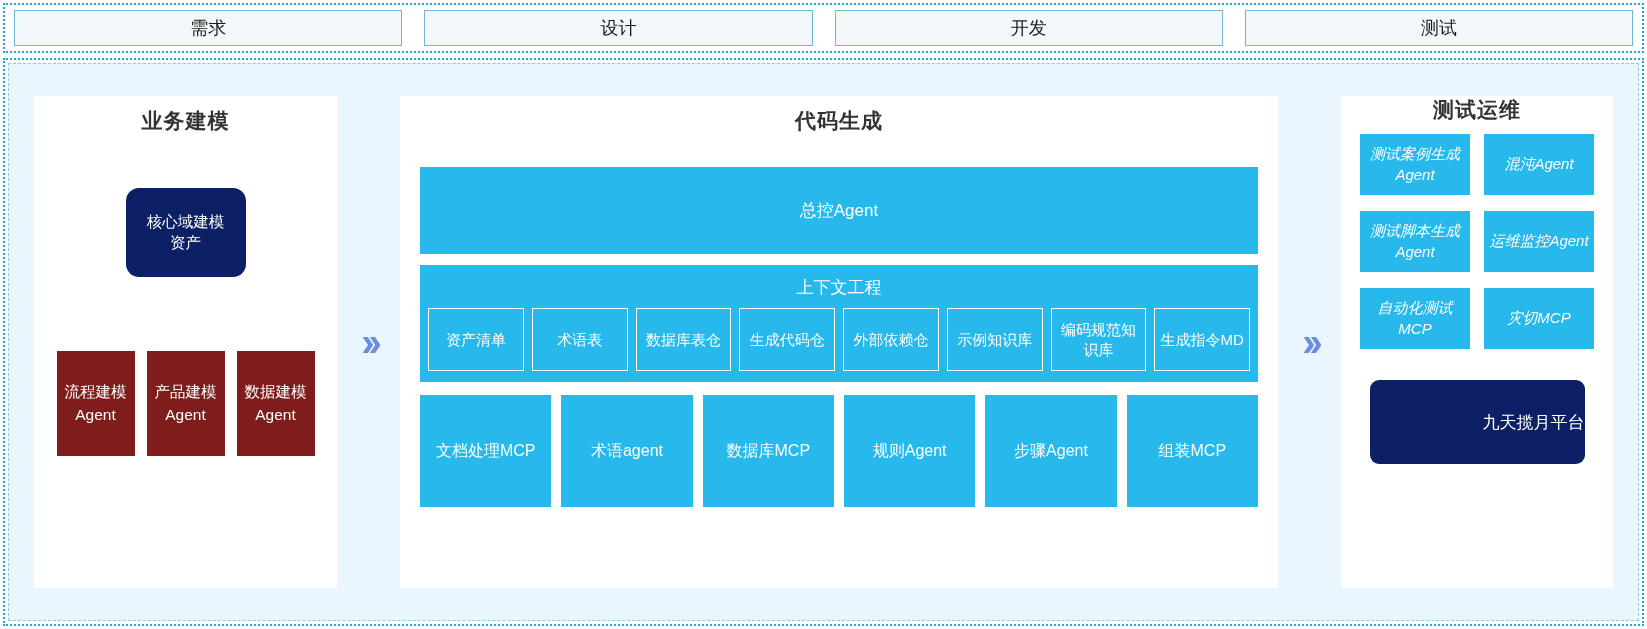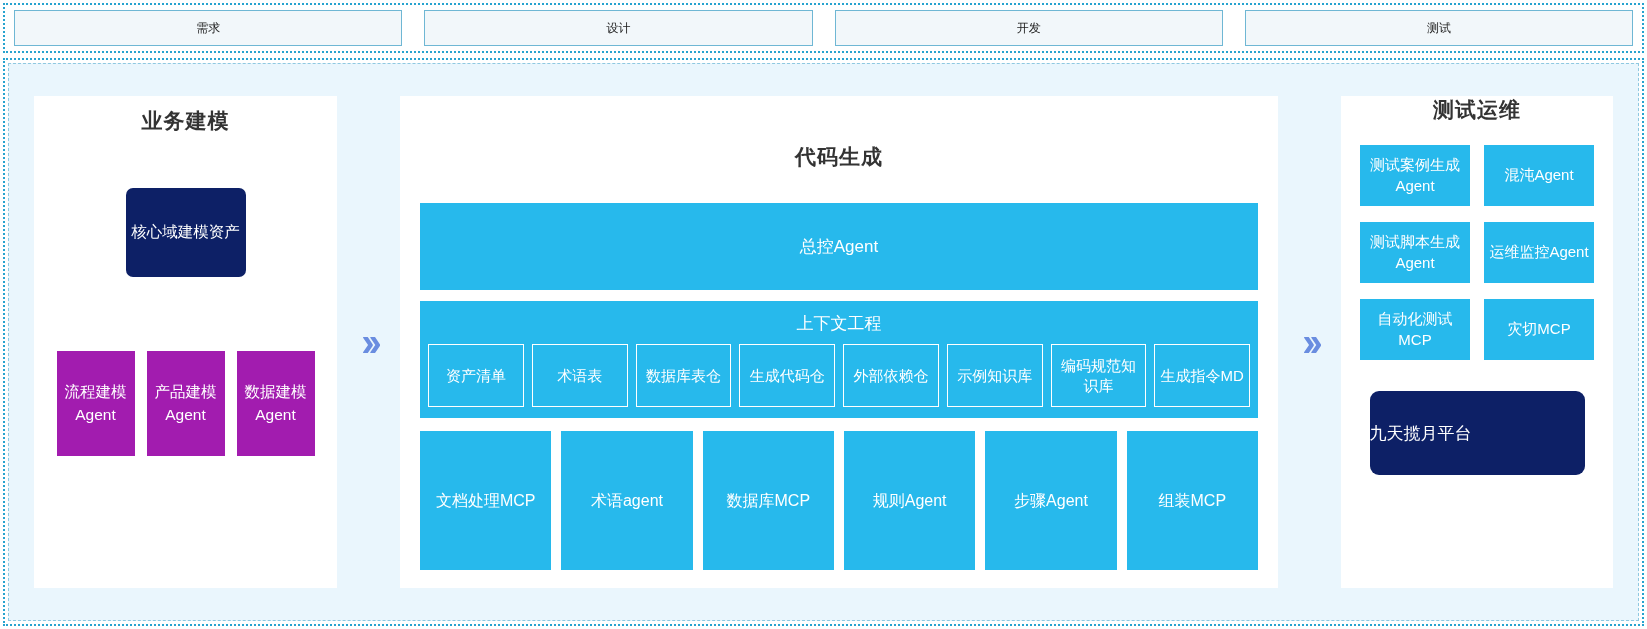--- a/index.html
+++ b/index.html
@@ -40,21 +40,21 @@
   .phase-box {
     flex: 1 1 0;
     height: 36px;
     margin: 0 22px 0 0;
     box-sizing: border-box;
     border: 1px solid #6fb7d4;
     background: #f2f7fa;
     display: flex;
     align-items: center;
     justify-content: center;
-    font-size: 12px;
+    font-size: 18px;
     color: #1a1a1a;
   }
   .phase-box:last-child { margin-right: 0; }
 
   
   .main-wrap {
     position: absolute;
     left: 3px;
     top: 58px;
     width: 1641px;
@@ -98,41 +98,41 @@
     padding-top: 11px;
   }
   .left-asset-row {
     display: flex;
     gap: 12px;
     margin-top: 53px;
   }
   .asset-card {
     width: 120px;
     height: 89px;
-    border-radius: 7px;
+    border-radius: 13px;
     background: #0d2066;
     color: #ffffff;
     font-size: 15.5px;
     line-height: 1.35;
     text-align: center;
     display: flex;
     align-items: center;
     justify-content: center;
-    padding: 0 0;
+    padding: 0 15px;
     box-sizing: border-box;
   }
   .left-agent-row {
     display: flex;
     gap: 12px;
     margin-top: 74px;
   }
   .agent-card-v {
     width: 78px;
     height: 105px;
-    background: #a21caf;
+    background: #7f1d1d;
     color: #ffffff;
     font-size: 15.5px;
     line-height: 1.45;
     text-align: center;
     display: flex;
     align-items: center;
     justify-content: center;
     padding: 0 4px;
     box-sizing: border-box;
   }
@@ -150,21 +150,20 @@
     letter-spacing: -6px;
     user-select: none;
   }
 
   
   .panel-center {
     flex: 1 1 auto;
     margin: 32px 0 32px 0;
     padding: 11px 20px 18px 20px;
     align-items: stretch;
-    justify-content: flex-end;
   }
   .center-title { margin-bottom: 0; }
 
   .ctl-banner {
     margin-top: 32px;
     height: 87px;
     background: #27b9ec;
     color: #ffffff;
     font-size: 17px;
     display: flex;
@@ -203,43 +202,44 @@
     box-sizing: border-box;
   }
 
   .tools-row {
     margin-top: 13px;
     display: flex;
     gap: 10px;
   }
   .tool-card {
     flex: 1 1 0;
-    height: 139px;
+    height: 112px;
     background: #27b9ec;
     color: #ffffff;
     font-size: 16px;
     line-height: 1.35;
     text-align: center;
     display: flex;
     align-items: center;
     justify-content: center;
     padding: 0 4px;
     box-sizing: border-box;
   }
 
   
   .panel-right {
     width: 272px;
     margin: 32px 25px 32px 0;
   }
   .ops-grid {
-    margin-top: 21px;
+    margin-top: 10px;
     display: grid;
     grid-template-columns: 110px 110px;
     gap: 16px 14px;
+    font-style: italic;
   }
   .ops-card {
     height: 61px;
     background: #27b9ec;
     color: #ffffff;
     font-size: 15px;
     line-height: 1.35;
     text-align: center;
     display: flex;
     align-items: center;
@@ -250,21 +250,21 @@
   .platform-card {
     margin-top: 31px;
     width: 215px;
     height: 84px;
     border-radius: 9px;
     background: #0d2066;
     color: #ffffff;
     font-size: 17px;
     display: flex;
     align-items: center;
-    justify-content: flex-start;
+    justify-content: flex-end;
   }
 </style>
 </head>
 <body>
 
 <div id="stage">
 
   <div class="phase-bar">
     <div class="phase-box">
       <span>需求</span>

